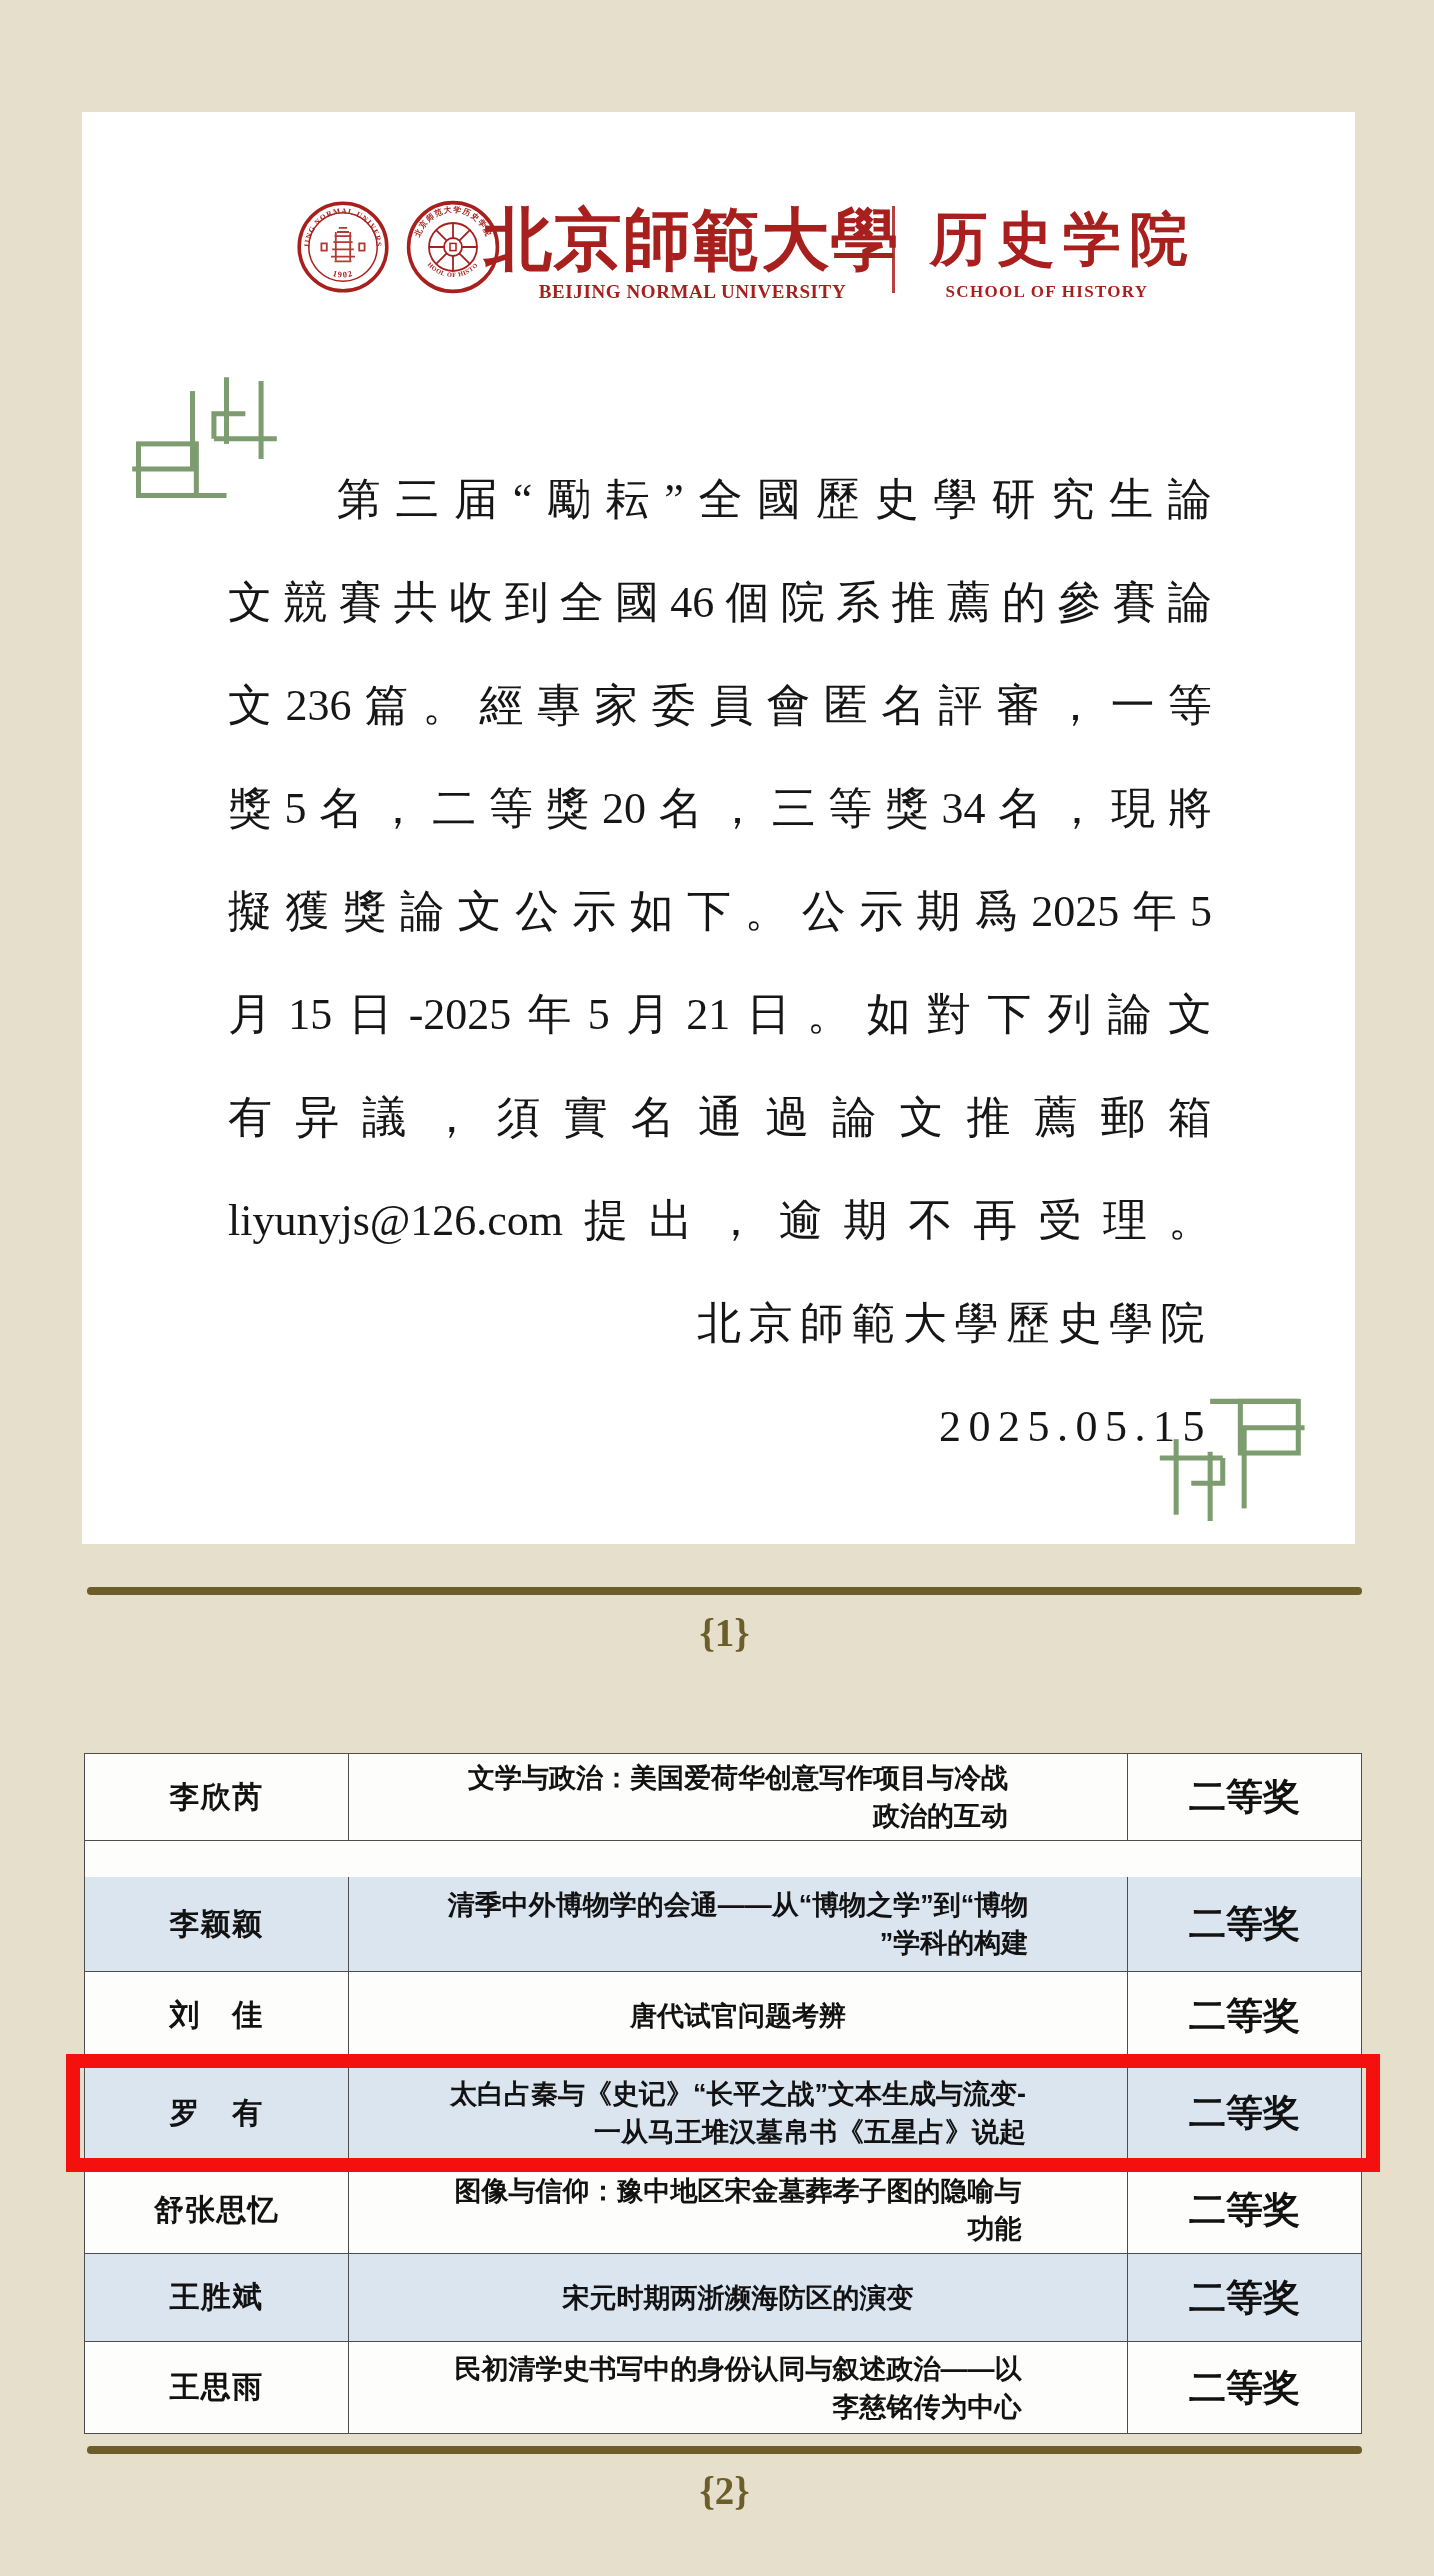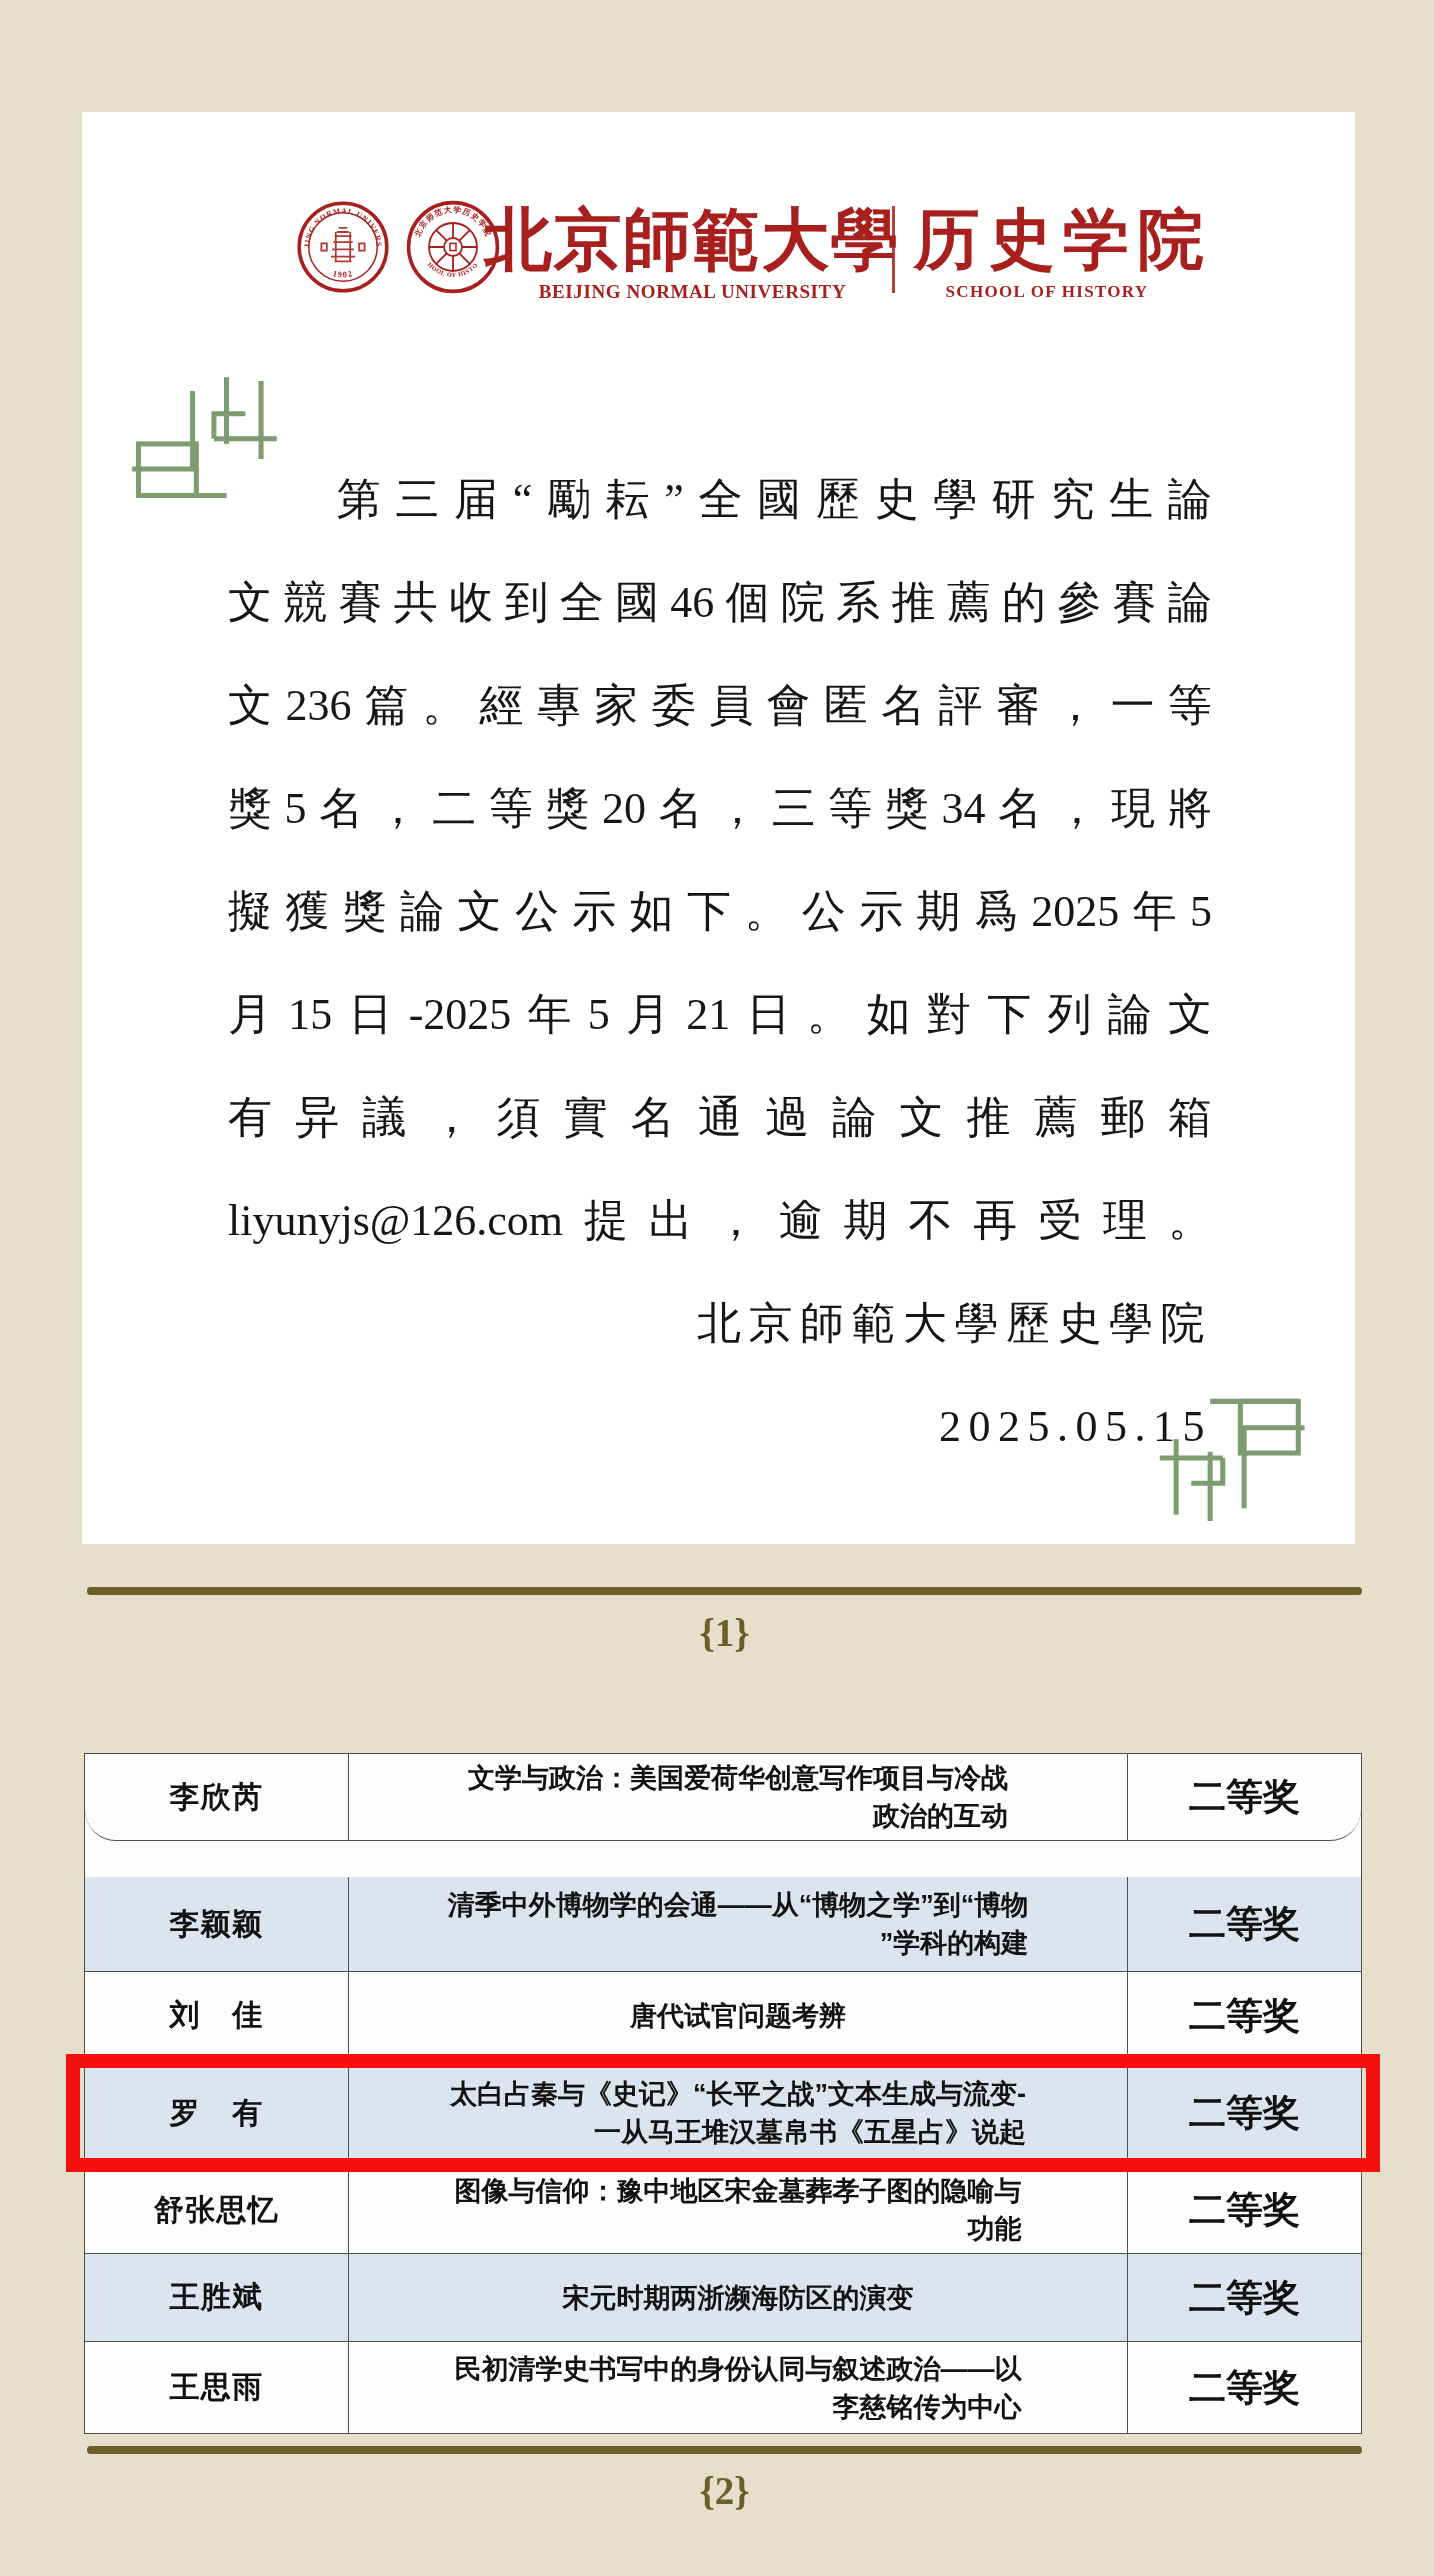--- a/index.html
+++ b/index.html
@@ -33,21 +33,21 @@
     white-space:nowrap;
   }
   .vdiv{
     position:absolute;left:810px;top:94px;width:3.1px;height:87px;
     background:var(--brand,#a8201e);opacity:.85;
   }
   .dept-cn{
     position:absolute;left:830px;top:81px;width:270px;height:94px;
     display:flex;align-items:center;justify-content:center;
     font-family:"Liberation Serif","DejaVu Serif",serif;
-    font-weight:700;font-size:66px;color:var(--brand,#a8201e);
+    font-weight:700;font-size:58px;color:var(--brand,#a8201e);
     letter-spacing:8.8px;white-space:nowrap;padding-left:16px;
   }
   .dept-en{
     position:absolute;left:830px;top:170px;width:270px;
     text-align:center;font-family:"Liberation Serif","DejaVu Serif",serif;
     font-weight:700;font-size:17px;color:var(--brand,#a8201e);letter-spacing:1.3px;
     white-space:nowrap;
   }
   
   .orn{position:absolute;pointer-events:none;}
@@ -81,21 +81,21 @@
   }
   .trow{display:flex;border-bottom:1.9px solid var(--tableline,#4d4d4d);position:relative;}
   .trow:last-child{border-bottom:none;}
   .trow.white{background:#fdfdfc;}
   .trow.blue{background:var(--rowblue,#dbe5f0);}
   .cell{display:flex;flex-direction:column;justify-content:center;align-items:center;
     color:#121212;font-weight:700;box-sizing:border-box;padding:5px 6.3px;}
   .c-name{flex:0 0 264px;font-size:30px;letter-spacing:1.3px;border-right:1.3px solid var(--tableline,#4d4d4d);}
   .c-title{flex:1 1 auto;font-size:27px;line-height:38px;text-align:right;white-space:pre-line;}
   .c-award{flex:0 0 234px;font-size:37px;border-left:1.3px solid var(--tableline,#4d4d4d);}
-  .r1{min-height:86px;border-radius:31px;} .r2{min-height:94px;margin-top:36px;} .r3{min-height:87px;}
+  .r1{min-height:86px;} .r2{min-height:94px;margin-top:36px;} .r3{min-height:87px;}
   .r4{min-height:106px;} .r5{min-height:78px;gap:20px;} .r6{min-height:87px;} .r7{min-height:91px;}
   .red-frame{
     position:absolute;left:-19px;right:-19px;top:-6.3px;bottom:-6.3px;
     border:14px solid var(--hired,#f51010);z-index:5;
   }
 </style>
 </head>
 <body>
 
 <div class="card">

